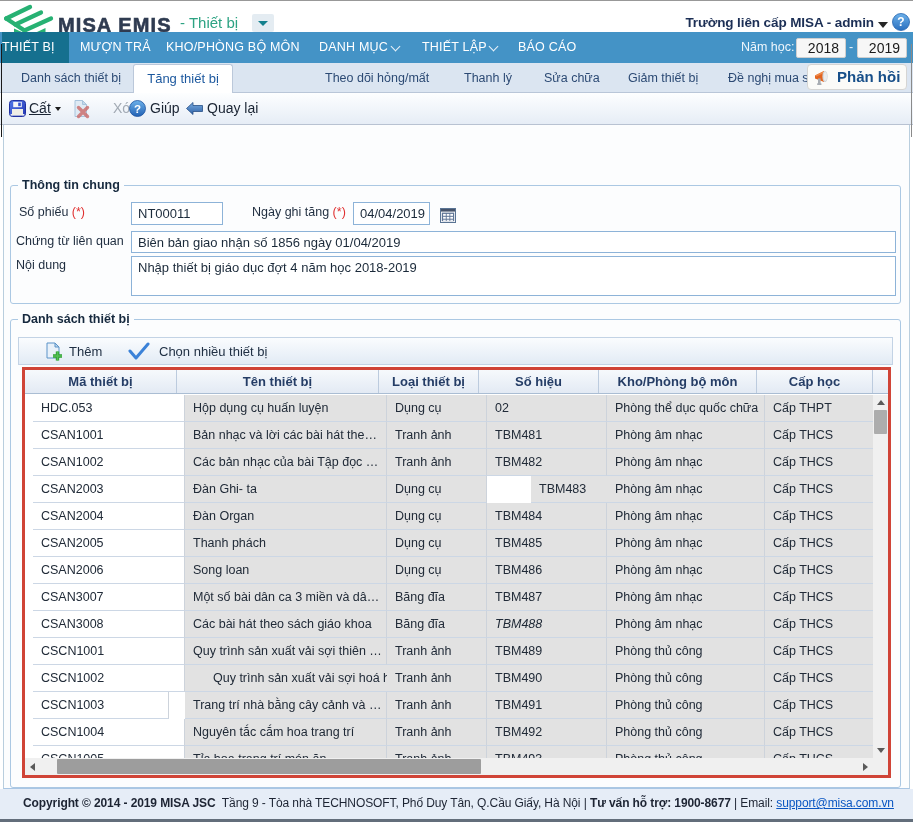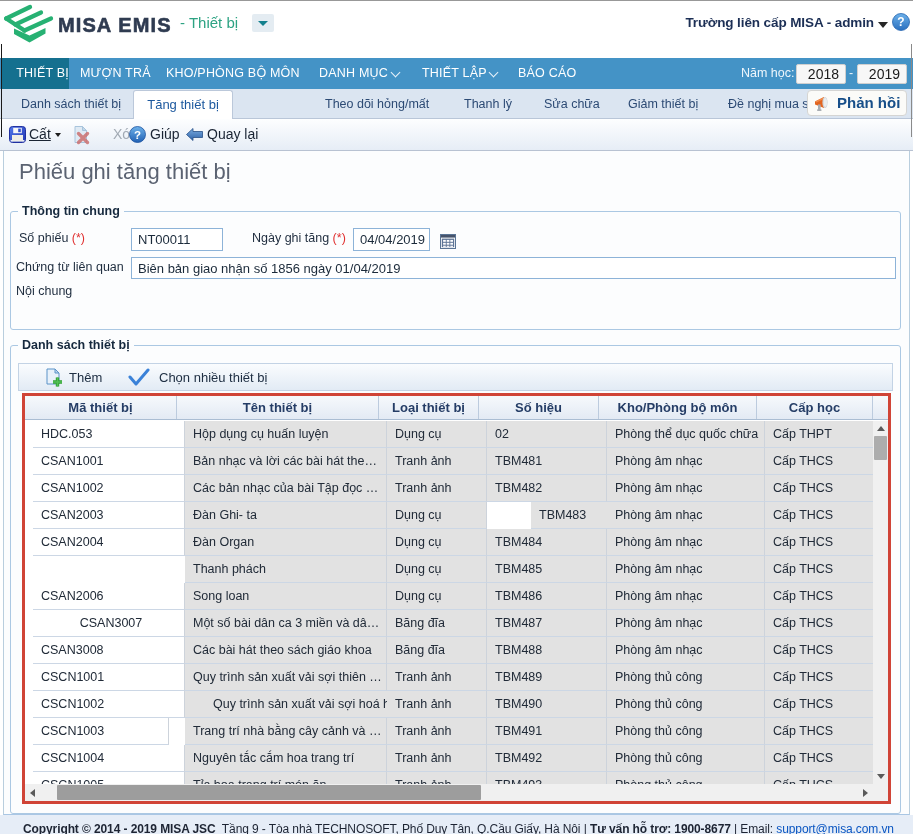--- a/index.html
+++ b/index.html
@@ -1,20 +1,20 @@
 <!DOCTYPE html>
 <html><head>
 <meta charset="utf-8">
 <style>
 * { margin:0; padding:0; box-sizing:border-box; }
 body { position:relative; }
 html,body { width:913px; height:834px; overflow:hidden; font-family:"Liberation Sans", sans-serif; background:#fff; }
 .abs { position:absolute; }
 .topline { height:1px; background:#989898; }
-.hdr { height:57px; background:#fff; position:relative; }
+.hdr { height:31px; background:#fff; position:relative; }
 .brand { position:absolute; left:58px; top:13px; font-size:20px; font-weight:bold; color:#2f3b51; letter-spacing:1.1px; -webkit-text-stroke:0.6px #2f3b51; }
 .mod { position:absolute; left:180px; top:13px; font-size:15px; color:#2da383; }
 .modcaret { position:absolute; left:252px; top:13px; width:22px; height:18px; background:#e4ecf2; border-radius:2px; }
 .modcaret:after { content:""; position:absolute; left:6px; top:7px; border-left:5px solid transparent; border-right:5px solid transparent; border-top:5px solid #13808d; }
 .acct { position:absolute; right:39px; top:14px; font-size:13.5px; letter-spacing:-0.1px; font-weight:bold; color:#1c2f55; }
 .acctcaret { position:absolute; right:25px; top:21px; width:0; height:0; border-left:5px solid transparent; border-right:5px solid transparent; border-top:6px solid #262626; }
 .nav { height:31px; background:#4493c6; position:relative; color:#fff; }
 .nav .it { position:absolute; top:0; height:31px; line-height:31px; font-size:12.5px; letter-spacing:0.2px; }
 .nav .caret { position:absolute; top:13px; width:8px; height:8px; }
 .nav .caret:after { content:""; position:absolute; width:6px; height:6px; border-right:1.5px solid #e8f2fa; border-bottom:1.5px solid #e8f2fa; transform:rotate(45deg); top:-2px; }
@@ -76,21 +76,21 @@
           <stop offset="1" stop-color="#2a6fbe"></stop>
         </linearGradient>
       </defs>
     <circle cx="9" cy="9" r="8.5" fill="url(#hg)" stroke="#2565b0" stroke-width="0.8"></circle>
     <text x="9" y="13.2" text-anchor="middle" font-size="12" font-weight="bold" fill="#fff" font-family="Liberation Sans">?</text>
   </svg>
 </div>
 <div class="abs" style="left:1px;top:44px;width:1px;height:93px;background:#1a1a1a;z-index:50;"></div>
 <div class="abs" style="left:911px;top:44px;width:1px;height:93px;background:#8a8a8a;z-index:50;"></div>
 <div class="nav">
-  <div class="it" style="left:2px;width:67px;text-align:right;background:#15708f;">THIẾT BỊ</div>
+  <div class="it" style="left:2px;width:67px;text-align:left;background:#15708f;">THIẾT BỊ</div>
   <div class="it" style="left:80px;">MƯỢN TRẢ</div>
   <div class="it" style="left:166px;">KHO/PHÒNG BỘ MÔN</div>
   <div class="it" style="left:319px;">DANH MỤC</div>
     <div class="caret" style="left:392px;"></div>
   <div class="it" style="left:422px;">THIẾT LẬP</div>
     <div class="caret" style="left:490px;"></div>
   <div class="it" style="left:518px;">BÁO CÁO</div>
   <div class="yl" style="left:741px;">Năm học:</div>
   <div class="ybox" style="left:796px;">2018</div>
   <div class="yl" style="left:849px;">-</div>
@@ -155,21 +155,20 @@
         <linearGradient id="ag" x1="0" y1="0" x2="0" y2="1">
           <stop offset="0" stop-color="#7aace0"></stop>
           <stop offset="1" stop-color="#2e62a8"></stop>
         </linearGradient>
       </defs>
     <polygon points="0.5,6.5 7,0.5 7,3.5 16.5,3.5 16.5,9.5 7,9.5 7,12.5" fill="url(#ag)" stroke="#274f86" stroke-width="0.8"></polygon>
   </svg>
   <span class="lbl" style="left:207px;">Quay lại</span>
 </div>
 <div class="content">
-  <div class="title">Phiếu ghi tăng thiết bị</div>
   <div class="fs" style="left:6px;top:60px;width:891px;height:119px;"></div>
   <div class="leg" style="left:14px;top:53px;">Thông tin chung</div>
   <div class="lab" style="left:15px;top:80px;">Số phiếu <span class="req">(*)</span></div>
   <div class="inp" style="left:127px;top:77px;width:92px;height:23px;">NT00011</div>
   <div class="lab" style="left:248px;top:80px;">Ngày ghi tăng <span class="req">(*)</span></div>
   <div class="inp" style="left:349px;top:77px;width:77px;height:23px;">04/04/2019</div>
   <svg class="abs" style="left:436px;top:83px;" width="16" height="15" viewBox="0 0 16 15">
     <rect x="0.5" y="0.5" width="15" height="14" fill="#ffffff" stroke="#5a7494"></rect>
     <rect x="1" y="1" width="14" height="2.6" fill="#46536b"></rect>
     <rect x="1.8" y="4.6" width="12.4" height="8.6" fill="#5f7596"></rect>
@@ -180,21 +179,22 @@
       <rect x="3.1" y="8.8" width="2.7" height="1.9"></rect>
         <rect x="6.7" y="8.8" width="2.7" height="1.9"></rect>
         <rect x="10.3" y="8.8" width="2.7" height="1.9"></rect>
       <rect x="3.1" y="11.7" width="2.7" height="1.2"></rect>
         <rect x="6.7" y="11.7" width="2.7" height="1.2"></rect>
         <rect x="10.3" y="11.7" width="2.7" height="1.2"></rect>
     </g>
   </svg>
   <div class="lab" style="left:12px;top:109px;">Chứng từ liên quan</div>
   <div class="inp" style="left:127px;top:106px;width:765px;height:22px;">Biên bản giao nhận số 1856 ngày 01/04/2019</div>
-  <div class="lab" style="left:12px;top:133px;">Nội chung</div>
+  <div class="lab" style="left:12px;top:133px;">Nội dung</div>
+  <div class="inp" style="left:127px;top:131px;width:765px;height:40px;line-height:16px;padding-top:3px;">Nhập thiết bị giáo dục đợt 4 năm học 2018-2019</div>
   <div class="fs" style="left:6px;top:194px;width:891px;height:469px;"></div>
   <div class="leg" style="left:14px;top:187px;">Danh sách thiết bị</div>
   <div class="gtbar">
     <svg class="abs" style="left:27px;top:4px;" width="18" height="20" viewBox="0 0 18 20">
       <path d="M1,1 L9,1 L13,5 L13,16 L1,16 Z" fill="#e8f1fa" stroke="#5b93c8"></path>
       <path d="M9,1 L9,5 L13,5 Z" fill="#bcd6ec" stroke="#5b93c8"></path>
       <path d="M11.5,9.5 L11.5,18.5 M7,14 L16,14" stroke="#2f9e32" stroke-width="3.4"></path>
       <path d="M11.5,9.5 L11.5,18.5 M7,14 L16,14" stroke="#53c056" stroke-width="1.6"></path>
     </svg>
     <span class="abs" style="left:50px;top:6px;">Thêm</span>
@@ -247,47 +247,48 @@
         </div>
       <div class="r">
           <div class="c c1" style="left:0px;width:152px;">CSAN2004</div>
           <div class="c" style="left:152px;width:202px;">Đàn Organ</div>
           <div class="c" style="left:354px;width:100px;">Dụng cụ</div>
           <div class="c" style="left:454px;width:120px;">TBM484</div>
           <div class="c" style="left:574px;width:158px;">Phòng âm nhạc</div>
           <div class="c" style="left:732px;width:116px;">Cấp THCS</div>
         </div>
       <div class="r">
+          <div class="c c1" style="left:0px;width:152px;">CSAN2005</div>
           <div class="c" style="left:152px;width:202px;">Thanh phách</div>
           <div class="c" style="left:354px;width:100px;">Dụng cụ</div>
           <div class="c" style="left:454px;width:120px;">TBM485</div>
           <div class="c" style="left:574px;width:158px;">Phòng âm nhạc</div>
           <div class="c" style="left:732px;width:116px;">Cấp THCS</div>
         </div>
       <div class="r">
           <div class="c c1" style="left:0px;width:152px;">CSAN2006</div>
           <div class="c" style="left:152px;width:202px;">Song loan</div>
           <div class="c" style="left:354px;width:100px;">Dụng cụ</div>
           <div class="c" style="left:454px;width:120px;">TBM486</div>
           <div class="c" style="left:574px;width:158px;">Phòng âm nhạc</div>
           <div class="c" style="left:732px;width:116px;">Cấp THCS</div>
         </div>
       <div class="r">
-          <div class="c c1" style="left:0px;width:152px;text-align:center;">CSAN3007</div>
+          <div class="c c1" style="left:0px;width:152px;">CSAN3007</div>
           <div class="c" style="left:152px;width:202px;">Một số bài dân ca 3 miền và dân tộc</div>
           <div class="c" style="left:354px;width:100px;">Băng đĩa</div>
           <div class="c" style="left:454px;width:120px;">TBM487</div>
           <div class="c" style="left:574px;width:158px;">Phòng âm nhạc</div>
           <div class="c" style="left:732px;width:116px;">Cấp THCS</div>
         </div>
       <div class="r">
           <div class="c c1" style="left:0px;width:152px;">CSAN3008</div>
           <div class="c" style="left:152px;width:202px;">Các bài hát theo sách giáo khoa</div>
           <div class="c" style="left:354px;width:100px;">Băng đĩa</div>
-          <div class="c" style="left:454px;width:120px;">TBM488</div>
+          <div class="c" style="left:454px;width:120px;font-style:italic;">TBM488</div>
           <div class="c" style="left:574px;width:158px;">Phòng âm nhạc</div>
           <div class="c" style="left:732px;width:116px;">Cấp THCS</div>
         </div>
       <div class="r">
           <div class="c c1" style="left:0px;width:152px;">CSCN1001</div>
           <div class="c" style="left:152px;width:202px;">Quy trình sản xuất vải sợi thiên nhiên</div>
           <div class="c" style="left:354px;width:100px;">Tranh ảnh</div>
           <div class="c" style="left:454px;width:120px;">TBM489</div>
           <div class="c" style="left:574px;width:158px;">Phòng thủ công</div>
           <div class="c" style="left:732px;width:116px;">Cấp THCS</div>

